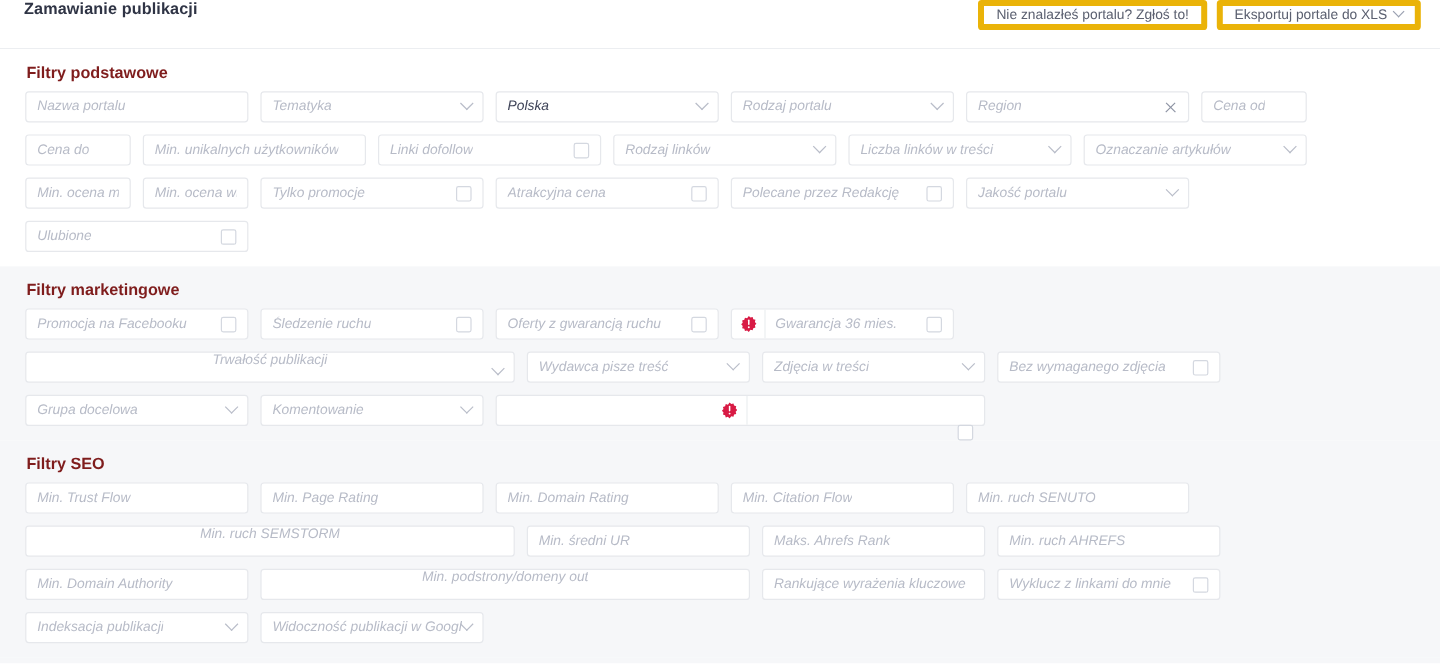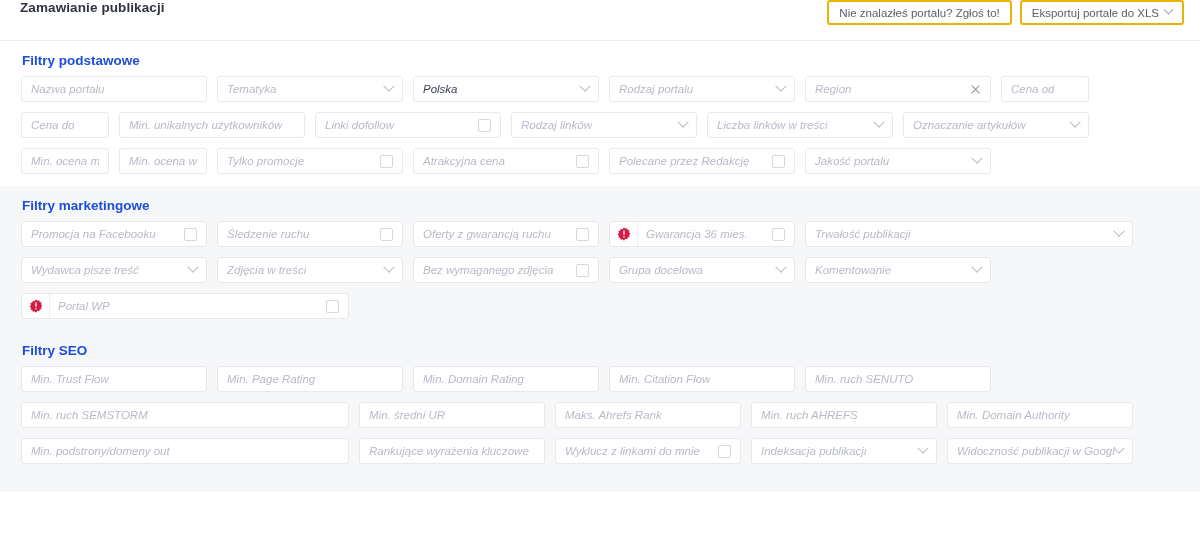--- a/index.html
+++ b/index.html
@@ -22,21 +22,21 @@
   }
   .app-title {
     font-size: 13.5px;
     font-weight: 700;
     color:#2f3445;
     letter-spacing: .1px;
   }
   .topbar-actions { margin-left:auto; display:flex; align-items:center; gap:8px; }
   .tb-btn {
     height:25px;
-    border:2px solid #eab308;
+    border:5px solid #eab308;
     border-radius:3px;
     background:#ffffff;
     color:#5b6070;
     font-size:11.5px;
     padding: 0 10px;
     display:flex; align-items:center; gap:6px;
     white-space:nowrap;
     cursor:pointer;
   }
   .caret {
@@ -48,21 +48,21 @@
   }
 
   
   .section { padding: 0 16px; }
   .section.white { background:#ffffff; }
   .section.gray  { background:#f6f7f9; }
 
   .sec-title {
     font-size: 13.5px;
     font-weight: 700;
-    color:#1d4ed8;
+    color:#7f1d1d;
     padding-left: 6px;
   }
 
   .grid { display:flex; flex-wrap:wrap; }
 
   
   .field {
     height: 26px;
     border:1px solid #e6e8ec;
     border-radius:3px;
@@ -81,21 +81,21 @@
     overflow:hidden;
   }
   .field.has-value .lbl { color:#3d4257; }
 
   .field .sp { margin-left:auto; }
 
   
   .w-a { width: 186px; }
   .w-r { width: 186px; }   
   .w-half { width: 88px; } 
-  .w-wide { width: 328px; }
+  .w-wide { width: 408px; flex-direction: column; }
 
   .chev {
     width:8px; height:8px;
     border-right:1.3px solid #b9bdc9;
     border-bottom:1.3px solid #b9bdc9;
     transform: rotate(45deg) translate(-2px,-2px);
     flex: none;
   }
   .xicon {
     width:11px; height:11px; position:relative; flex:none;
@@ -205,20 +205,24 @@
             <span class="lbl">Atrakcyjna cena</span>
             <span class="sp cbox"></span>
           </div>
           <div class="field w-a">
             <span class="lbl">Polecane przez Redakcję</span>
             <span class="sp cbox"></span>
           </div>
           <div class="field w-a">
             <span class="lbl">Jakość portalu</span>
             <span class="sp chev"></span>
+          </div>
+          <div class="field w-r">
+            <span class="lbl">Ulubione</span>
+            <span class="sp cbox"></span>
           </div>
         </div>
       </div>
       <div class="section gray" style="padding-top: 12px; padding-bottom: 2px;">
         <div class="sec-title" style="margin-bottom: 8px;">Filtry marketingowe</div>
         <div class="grid">
           <div class="field w-a">
             <span class="lbl">Promocja na Facebooku</span>
             <span class="sp cbox"></span>
           </div>

